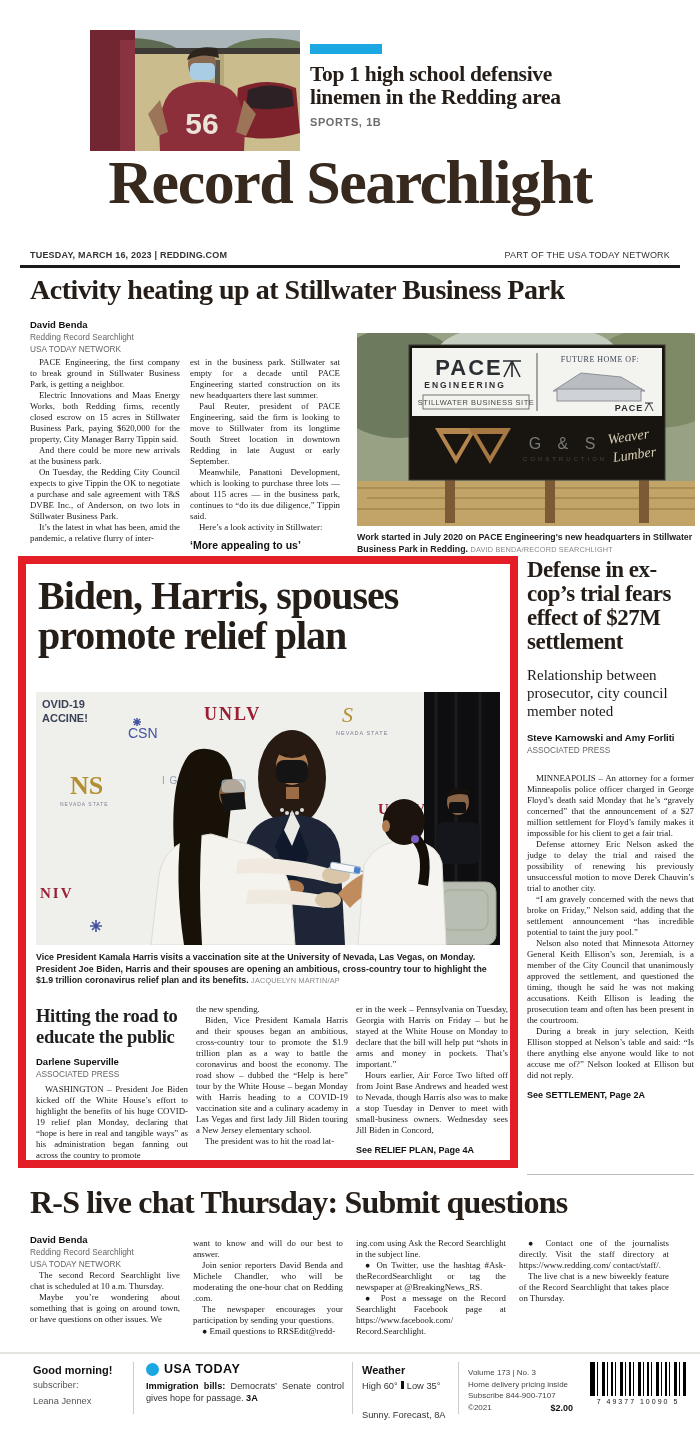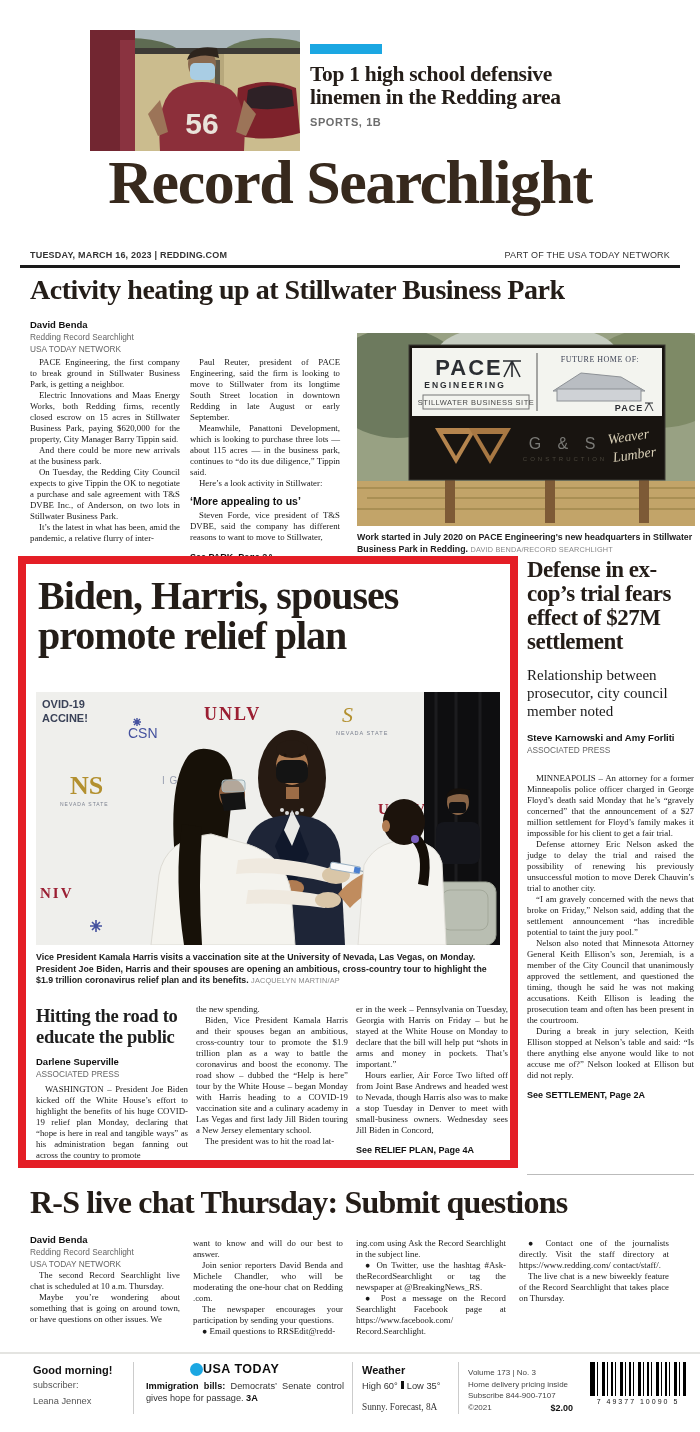--- a/index.html
+++ b/index.html
@@ -67,21 +67,21 @@
   .chat-c3{left:356px;top:1238px;width:150px;}
   .chat-c4{left:519px;top:1238px;width:150px;}
 
   
   .footer{left:0;top:1352px;width:700px;height:80px;border-top:2px solid #e4e4e1;}
   .f-greet{left:33px;top:10px;}
   .f-greet-title{font:bold 11px "Liberation Sans",sans-serif;color:#111;}
   .f-greet-sub{font:9.3px/1.35 "Liberation Sans",sans-serif;color:#555;margin-top:3px;}
   .f-vrule{top:8px;width:1px;height:52px;background:#ccc;}
   .f-usat{left:146px;top:8px;width:198px;}
-  .f-usat-logo{display:flex;align-items:center;margin-left:44px;}
+  .f-usat-logo{display:flex;align-items:center;gap:5px;}
   .f-usat-circle{width:13px;height:13px;border-radius:50%;background:#1ba7e2;}
   .f-usat-name{font:bold 12.5px "Liberation Sans",sans-serif;color:#0c0c0c;letter-spacing:.5px;}
   .f-usat-text{margin-top:5px;font:9.2px/1.3 "Liberation Sans",sans-serif;color:#333;text-align:justify;}
   .f-usat-text b{color:#111;}
   .f-weather{left:362px;top:10px;width:92px;}
   .f-w-title{font:bold 11px "Liberation Sans",sans-serif;color:#111;}
   .f-w-line{font:9.3px/1.45 "Liberation Sans",sans-serif;color:#333;margin-top:4px;}
   .wbar{display:inline-block;width:3px;height:8px;background:#111;margin:0 3px;}
   .f-vol{left:468px;top:13px;width:105px;font:8px/1.45 "Liberation Sans",sans-serif;color:#444;}
   .f-price-row{display:flex;justify-content:space-between;align-items:center;}
@@ -142,20 +142,21 @@
     <div class="by-sub">USA TODAY NETWORK</div>
   </div>
   <div class="abs bt park-c1">
     <p>PACE Engineering, the first company to break ground in Stillwater Business Park, is getting a neighbor.</p>
     <p>Electric Innovations and Maas Energy Works, both Redding firms, recently closed escrow on 15 acres in Stillwater Business Park, paying $620,000 for the property, City Manager Barry Tippin said.</p>
     <p>And there could be more new arrivals at the business park.</p>
     <p>On Tuesday, the Redding City Council expects to give Tippin the OK to negotiate a purchase and sale agreement with T&amp;S DVBE Inc., of Anderson, on two lots in Stillwater Business Park.</p>
     <p>It’s the latest in what has been, amid the pandemic, a relative flurry of inter-</p>
   </div>
   <div class="abs bt park-c2">
+    <p class="flush">est in the business park. Stillwater sat empty for a decade until PACE Engineering started construction on its new headquarters there last summer.</p>
     <p>Paul Reuter, president of PACE Engineering, said the firm is looking to move to Stillwater from its longtime South Street location in downtown Redding in late August or early September.</p>
     <p>Meanwhile, Panattoni Development, which is looking to purchase three lots — about 115 acres — in the business park, continues to “do its due diligence,” Tippin said.</p>
     <p>Here’s a look activity in Stillwater:</p>
     <div class="subhead-sans">‘More appealing to us’</div>
     <p>Steven Forde, vice president of T&amp;S DVBE, said the company has different reasons to want to move to Stillwater,</p>
     <div class="jump">See PARK, Page 2A</div>
   </div>
 
   <svg class="abs photo-pace" viewBox="0 0 338 193">
     <rect width="338" height="193" fill="#98a183"></rect>
@@ -360,21 +361,21 @@
         <b>Immigration bills:</b><span> Democrats’ Senate control gives hope for passage. </span><b>3A</b>
       </div>
     </div>
     <div class="abs f-vrule" style="left:352px;"></div>
 
     <div class="abs f-weather">
       <div class="f-w-title">Weather</div>
       <div class="f-w-line">
         <span>High 60°</span><span class="wbar"></span><span>Low 35°</span>
       </div>
-      <div class="f-w-line" style="margin-top:8px;font-family:Liberation Serif, serif;">Sunny. Forecast, 8A</div>
+      <div class="f-w-line" style="margin-top:16px;">Sunny. Forecast, 8A</div>
     </div>
     <div class="abs f-vrule" style="left:458px;"></div>
 
     <div class="abs f-vol">
       <div>Volume 173 | No. 3</div>
       <div>Home delivery pricing inside</div>
       <div>Subscribe 844-900-7107</div>
       <div class="f-price-row">
         <span>©2021</span>
         <span class="f-price">$2.00</span>

